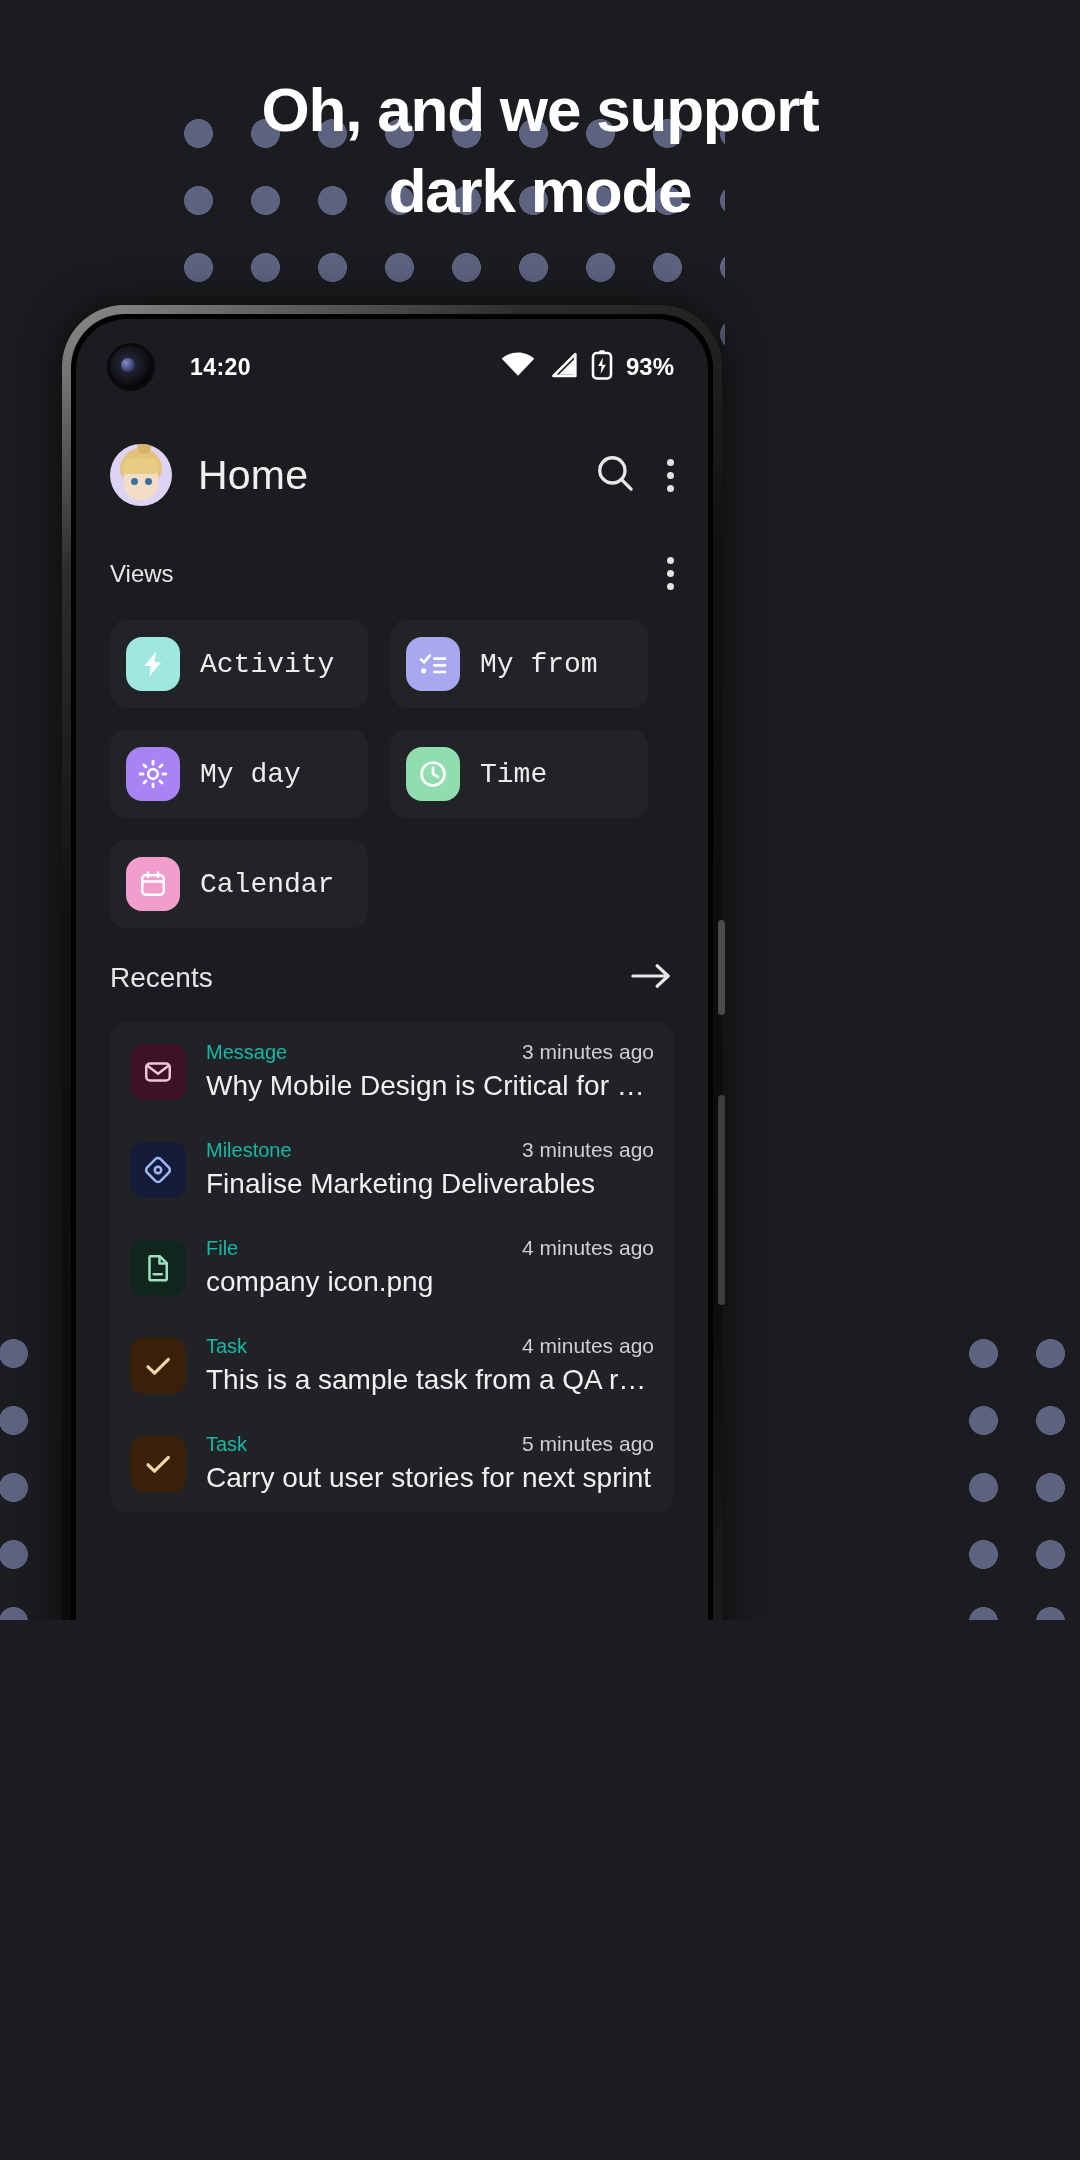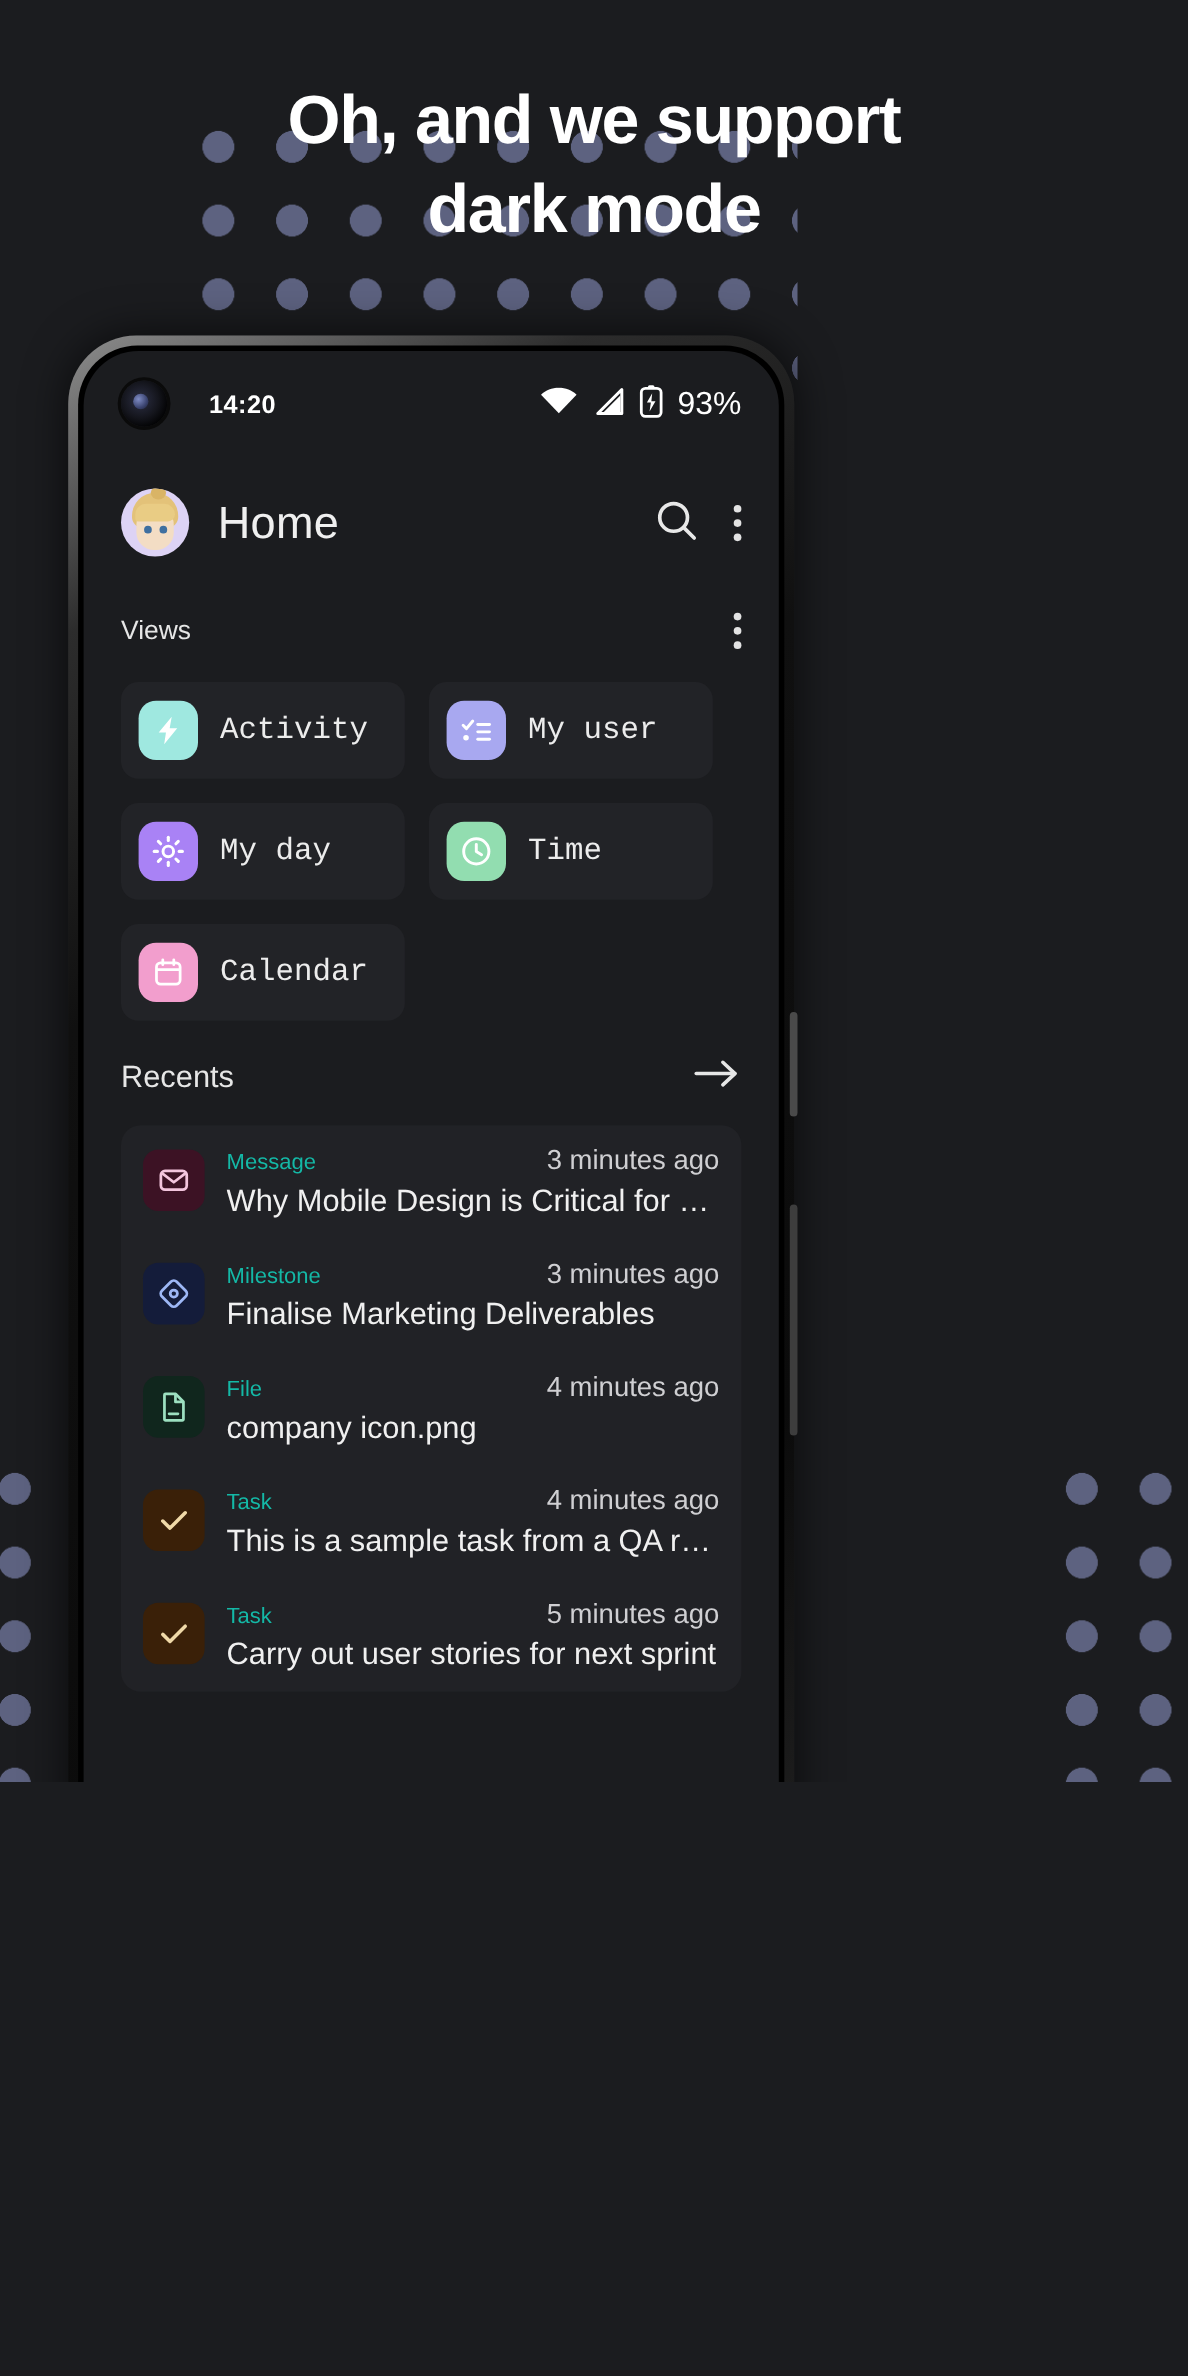--- a/index.html
+++ b/index.html
@@ -70,21 +70,21 @@
     box-shadow: 0 0 0 3px #0a0a0a;
     flex: none;
   }
   .punch-hole::after {
     content:""; display:block; margin: 12px 0 0 11px;
     width: 14px; height: 14px; border-radius: 50%;
     background: radial-gradient(circle at 35% 35%, #7f8cc4 0%, #3b4470 60%, #1a1d2e 100%);
   }
   .status-time { margin-left: 38px; font-size: 23px; font-weight: bold; letter-spacing: .4px; }
   .status-right { margin-left: auto; display: flex; align-items: center; gap: 13px; }
-  .status-pct { font-size: 29px; font-weight: normal; text-align: right; }
+  .status-pct { font-size: 24px; font-weight: bold; text-align: right; }
 
   
   .appbar { display: flex; align-items: center; padding: 10px 34px 0 34px; height: 110px; }
   .avatar {
     width: 62px; height: 62px; border-radius: 50%;
     background: #ddd3f5; flex: none; position: relative; overflow: hidden;
   }
   .av-hair { position: absolute; left: 10px; top: 4px; width: 42px; height: 32px; border-radius: 21px 21px 10px 10px; background: #e3c279; }
   .av-tuft { position: absolute; left: 27px; top: -2px; width: 14px; height: 12px; border-radius: 50%; background: #d9b466; }
   .av-face { position: absolute; left: 14px; top: 16px; width: 34px; height: 40px; border-radius: 17px 17px 16px 16px; background: #f3ddc4; }
@@ -140,21 +140,21 @@
     position: relative;
   }
   .rec-ico {
     width: 56px; height: 56px; border-radius: 14px;
     display: flex; align-items: center; justify-content: center;
     flex: none; margin-top: 4px;
   }
   .rec-body { margin-left: 20px; flex: 1; min-width: 0; }
   .rec-top { display: flex; align-items: baseline; }
   .rec-kind { font-size: 20px; color: #14b8a6; }
-  .rec-time { margin-left: auto; font-size: 25px; color: #cfcfd2; white-space: nowrap; }
+  .rec-time { margin-left: auto; font-size: 21px; color: #cfcfd2; white-space: nowrap; }
   .rec-title {
     font-size: 28px; color: #f0f0f0; margin-top: 6px;
     white-space: nowrap; overflow: hidden; text-overflow: ellipsis;
   }
 
   
   .fab {
     position: absolute; right: 32px; bottom: 236px;
     width: 92px; height: 92px; border-radius: 28px;
     background: #43464f;
@@ -277,21 +277,21 @@
           <div class="view-card">
             <div class="view-ico" style="background:#a8a8f0">
               <svg width="32" height="32" viewBox="0 0 24 24">
                 <path d="M3 8.5 5.3 10.8 9.6 5.6" fill="none" stroke="#fff" stroke-width="2" stroke-linecap="round" stroke-linejoin="round"></path>
                 <circle cx="5" cy="17" r="1.9" fill="#fff"></circle>
                 <line x1="13" y1="8" x2="21" y2="8" stroke="#fff" stroke-width="2" stroke-linecap="round"></line>
                 <line x1="13" y1="13" x2="21" y2="13" stroke="#fff" stroke-width="2" stroke-linecap="round"></line>
                 <line x1="13" y1="18" x2="21" y2="18" stroke="#fff" stroke-width="2" stroke-linecap="round"></line>
               </svg>
             </div>
-            <div class="view-label">My user</div>
+            <div class="view-label">My from</div>
           </div>
           <div class="view-card">
             <div class="view-ico" style="background:#a982f5">
               <svg width="32" height="32" viewBox="0 0 24 24">
                 <circle cx="12" cy="12" r="3.6" fill="none" stroke="#fff" stroke-width="2"></circle>
                 <g stroke="#fff" stroke-width="2.1" stroke-linecap="round">
                   <line x1="12" y1="2.4" x2="12" y2="4.6"></line>
                     <line x1="12" y1="19.4" x2="12" y2="21.6"></line>
                   <line x1="2.4" y1="12" x2="4.6" y2="12"></line>
                     <line x1="19.4" y1="12" x2="21.6" y2="12"></line>

